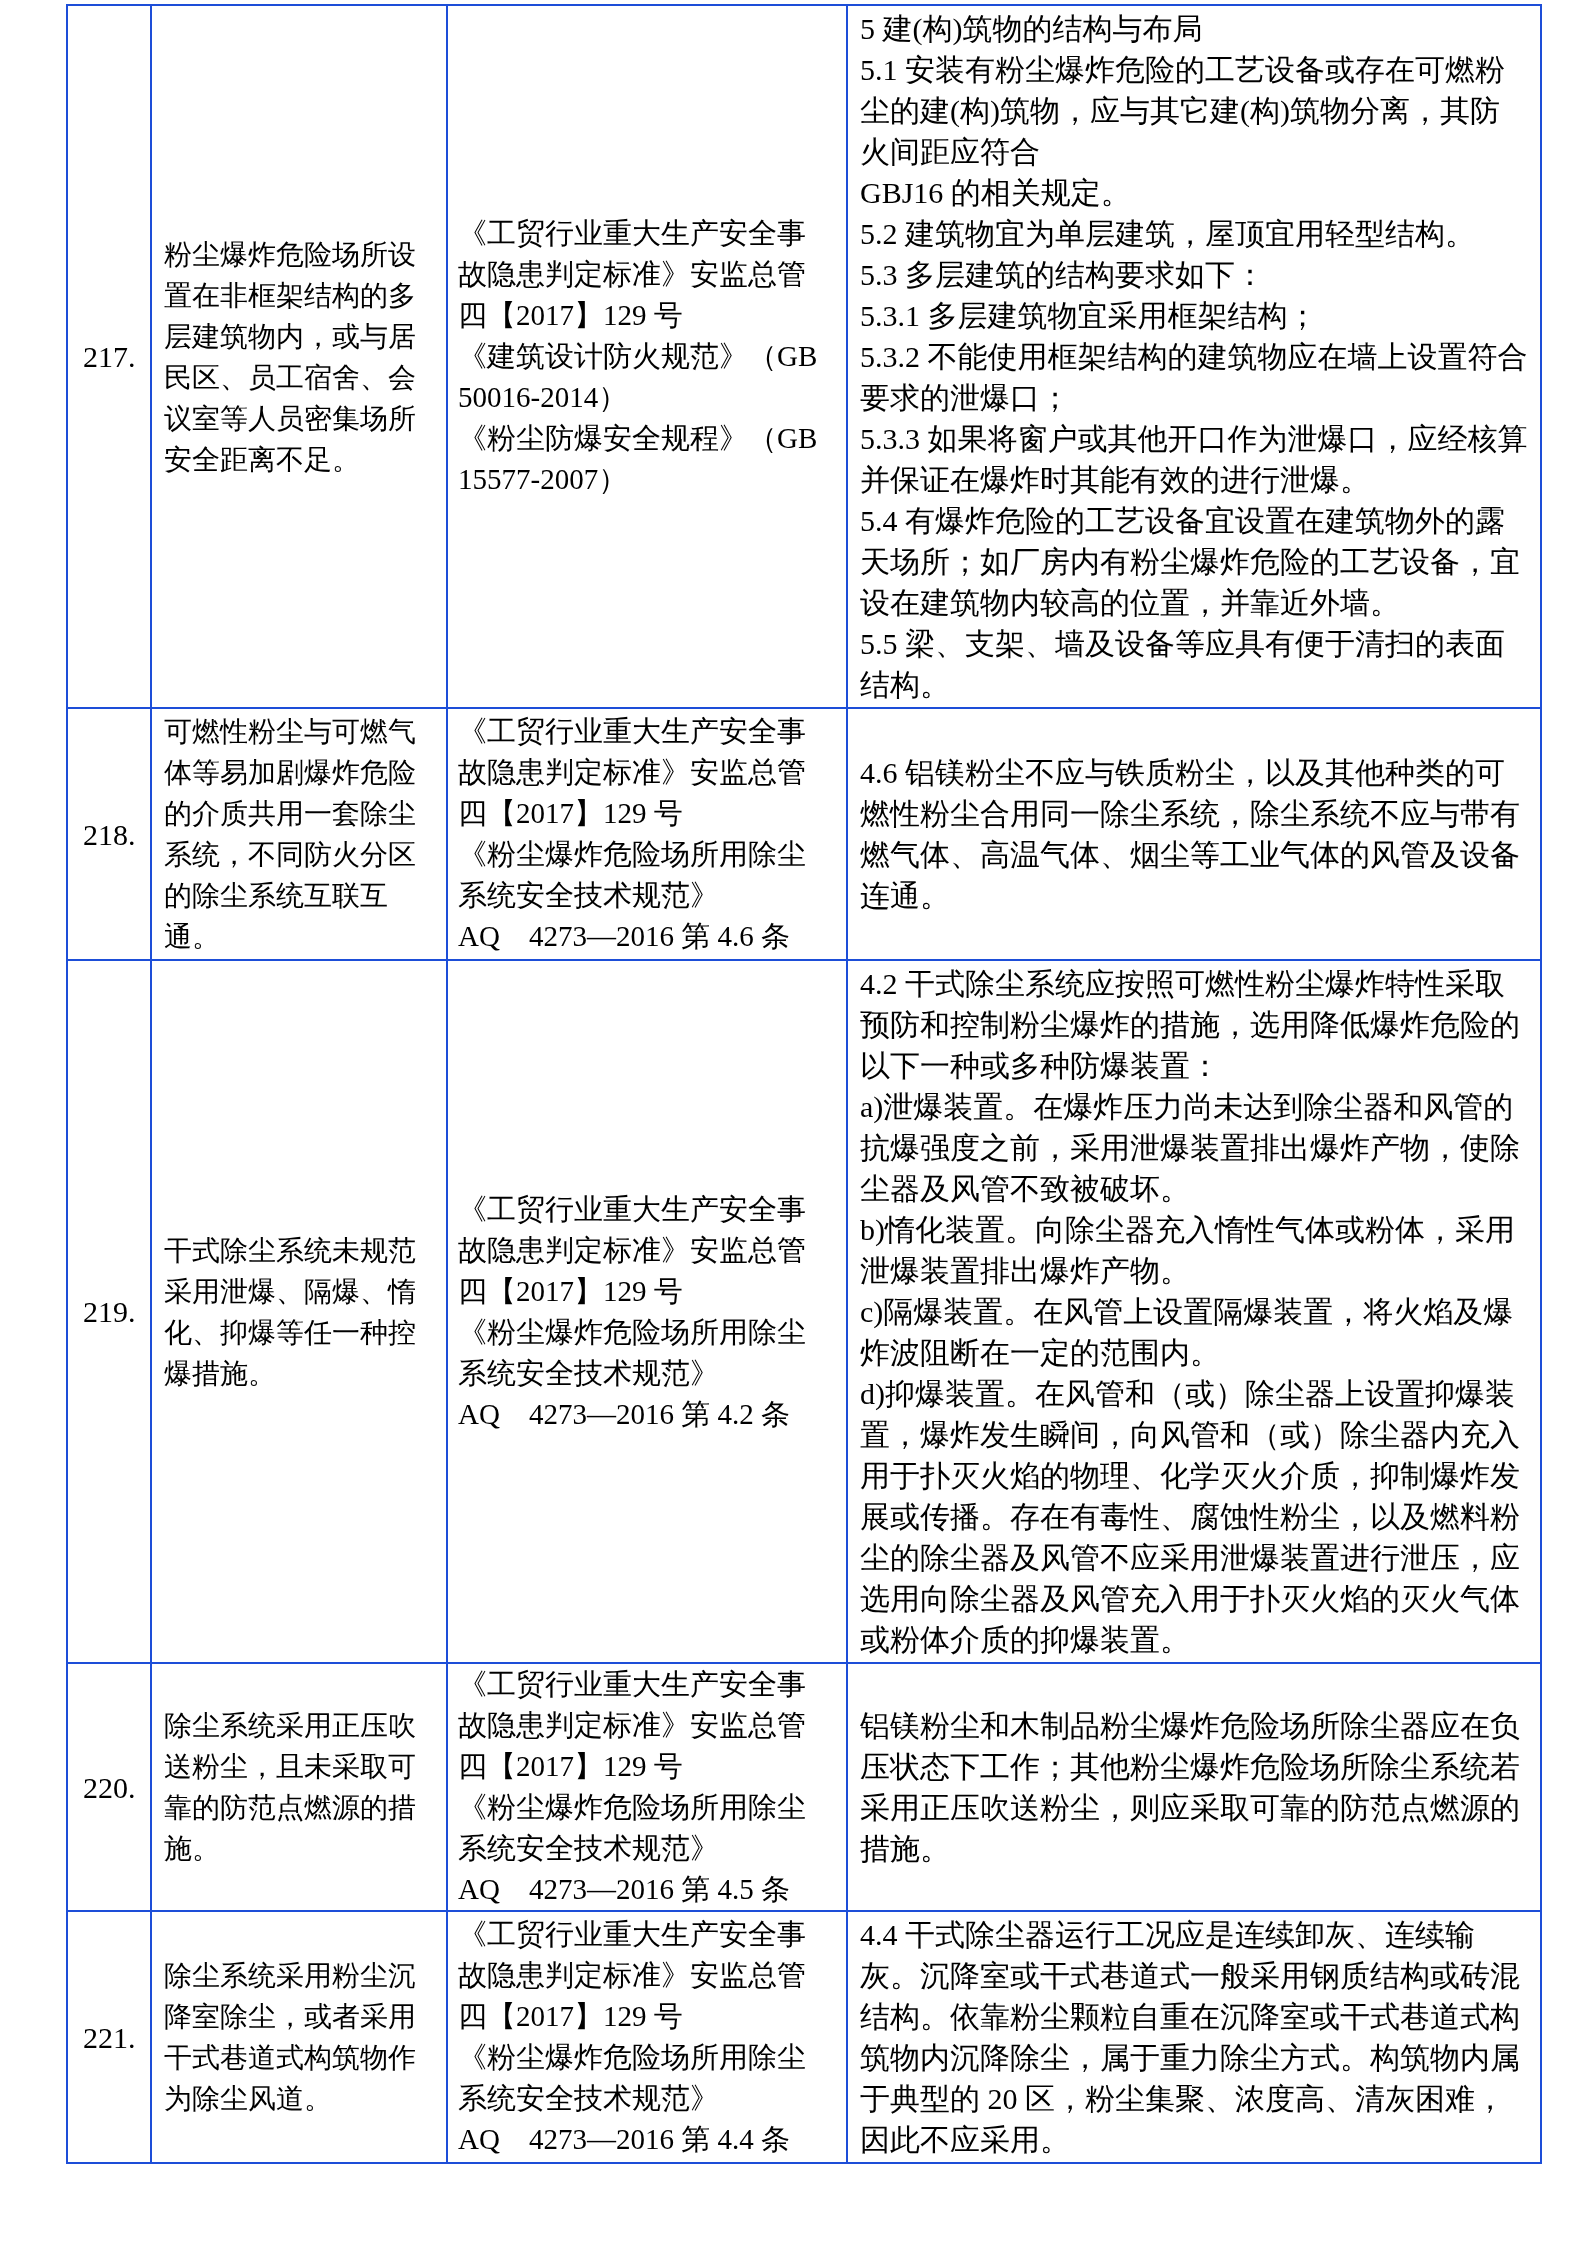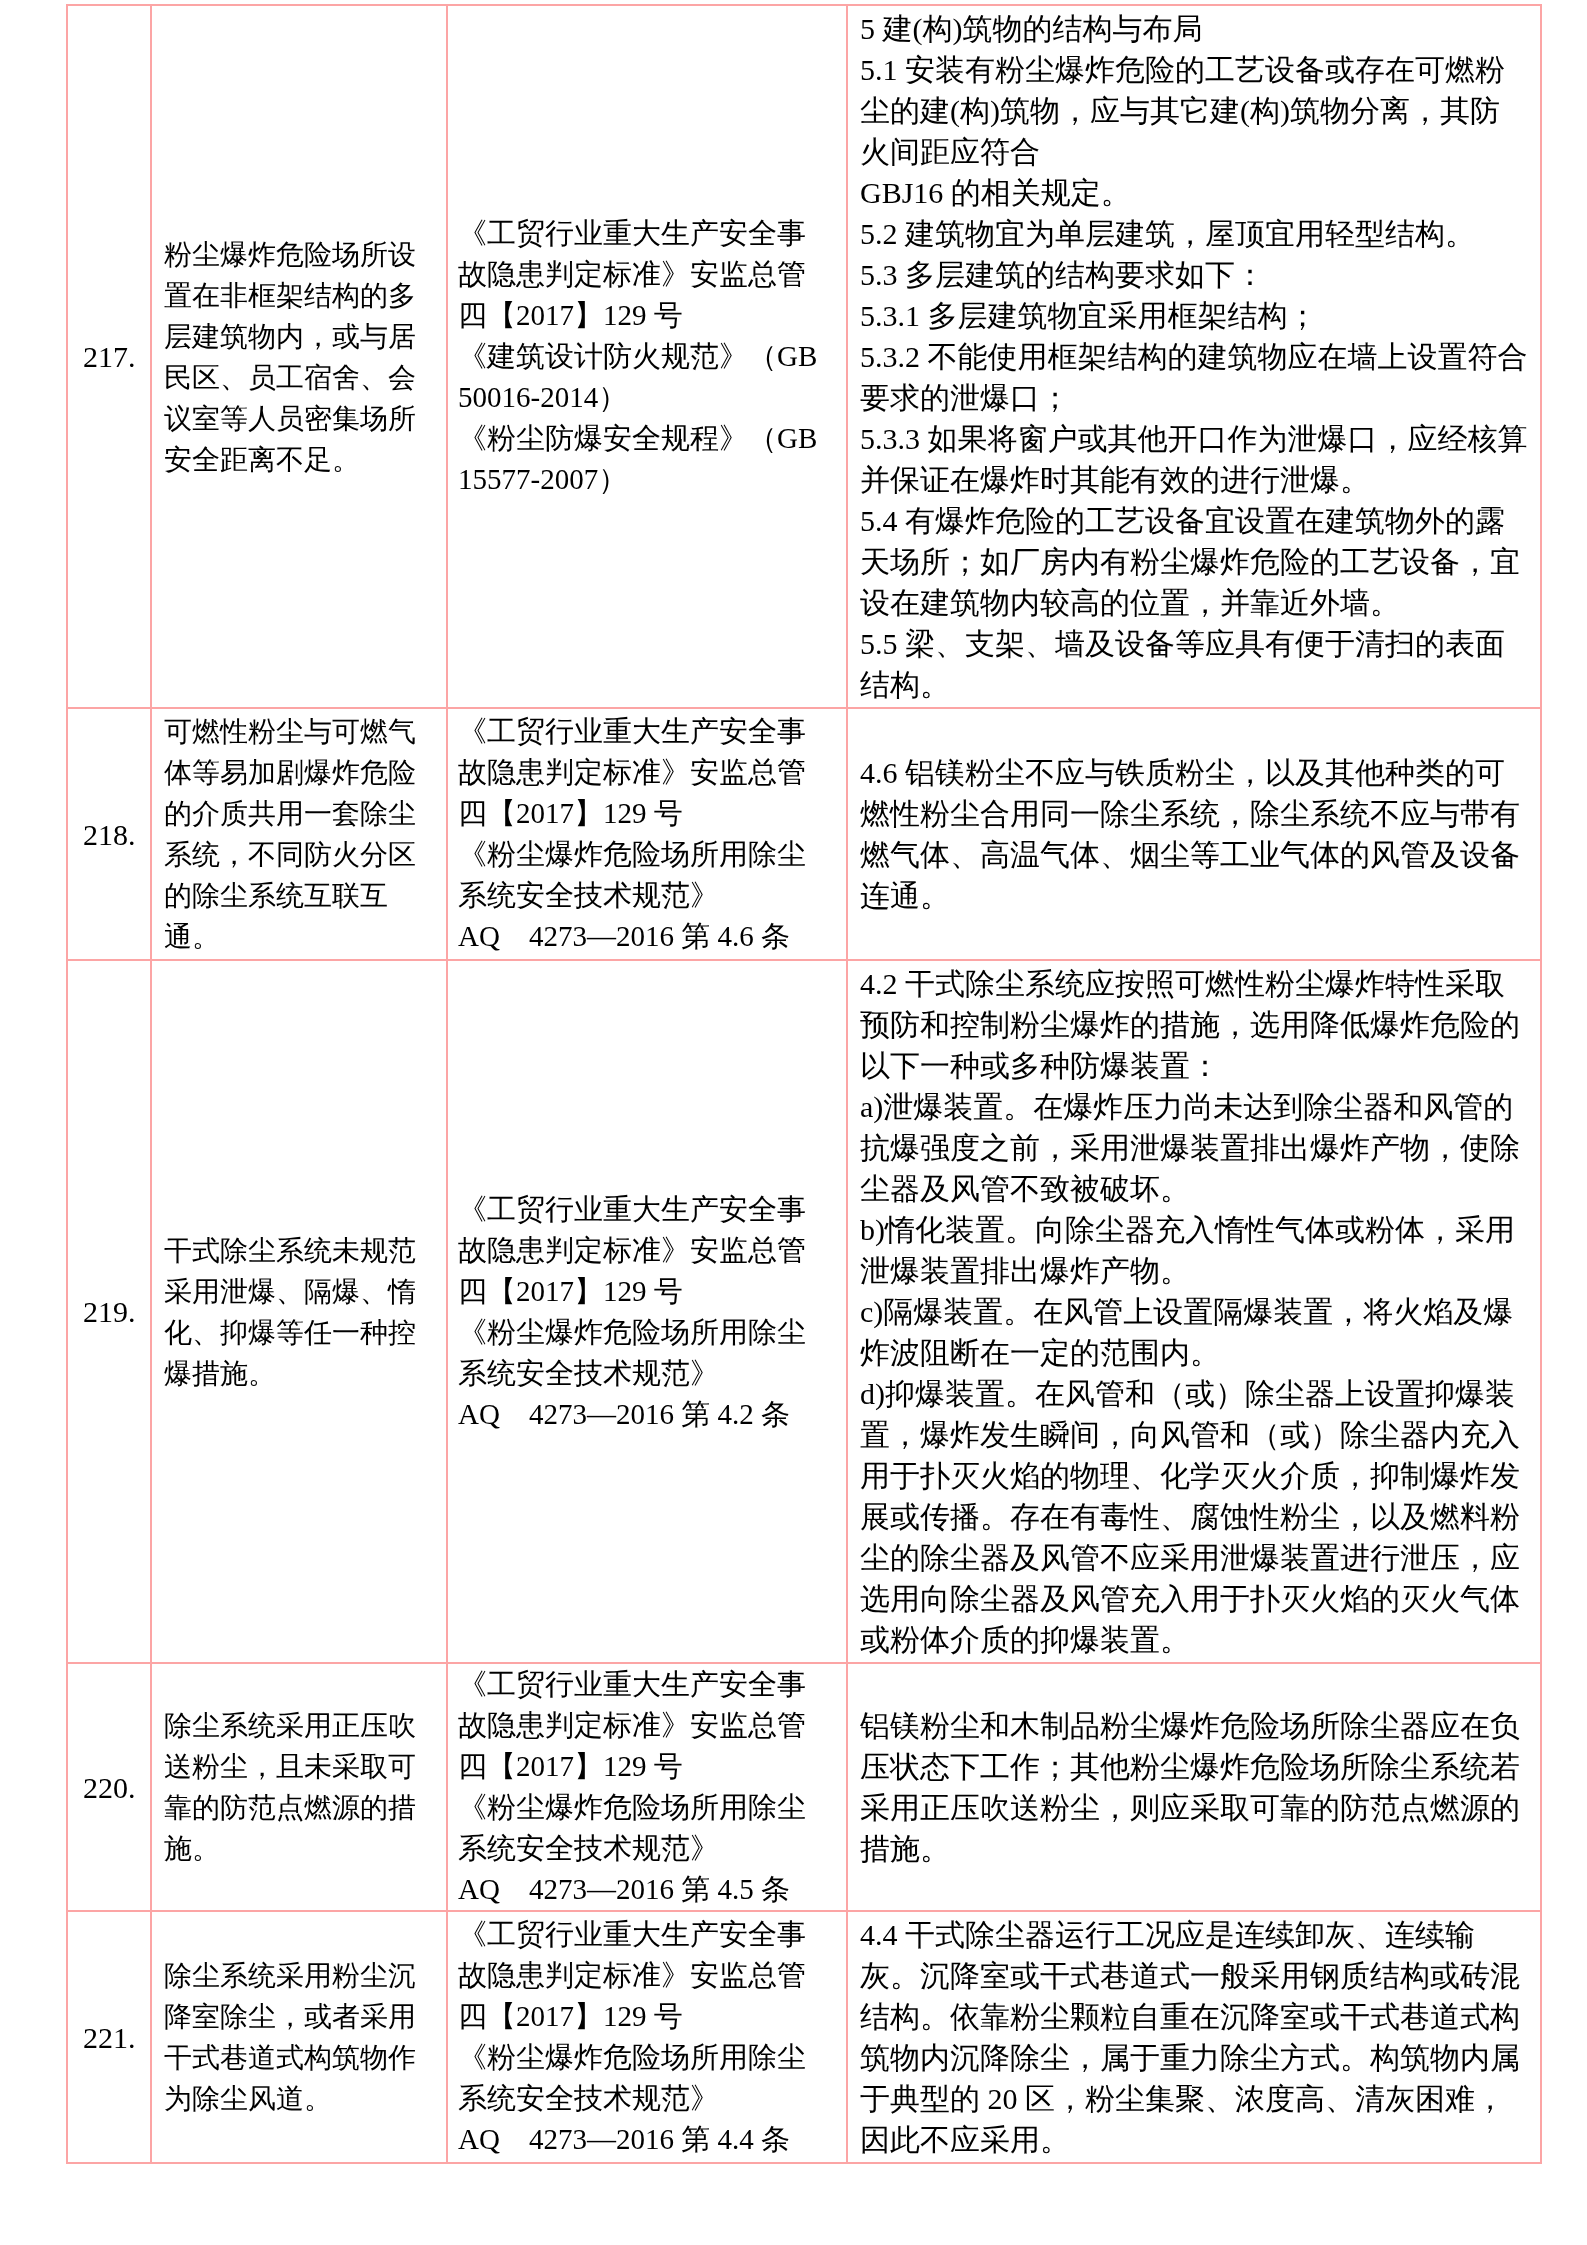--- a/index.html
+++ b/index.html
@@ -16,21 +16,21 @@
     font-family: "Liberation Serif", "DejaVu Serif", serif;
     color: #000000;
   }
   table.hazard-table {
     border-collapse: collapse;
     table-layout: fixed;
     width: 1474px;
     margin: 4px 0 0 66px;
   }
   table.hazard-table td {
-    border: 2px solid #fca5a5;
+    border: 2px solid #1d4ed8;
     overflow: hidden;
   }
   
   tbody tr:nth-child(1) { height: 702px; }
   tbody tr:nth-child(2) { height: 252px; }
   tbody tr:nth-child(3) { height: 700px; }
   tbody tr:nth-child(4) { height: 244px; }
   tbody tr:nth-child(5) { height: 238px; }
 
   td.col-num {

